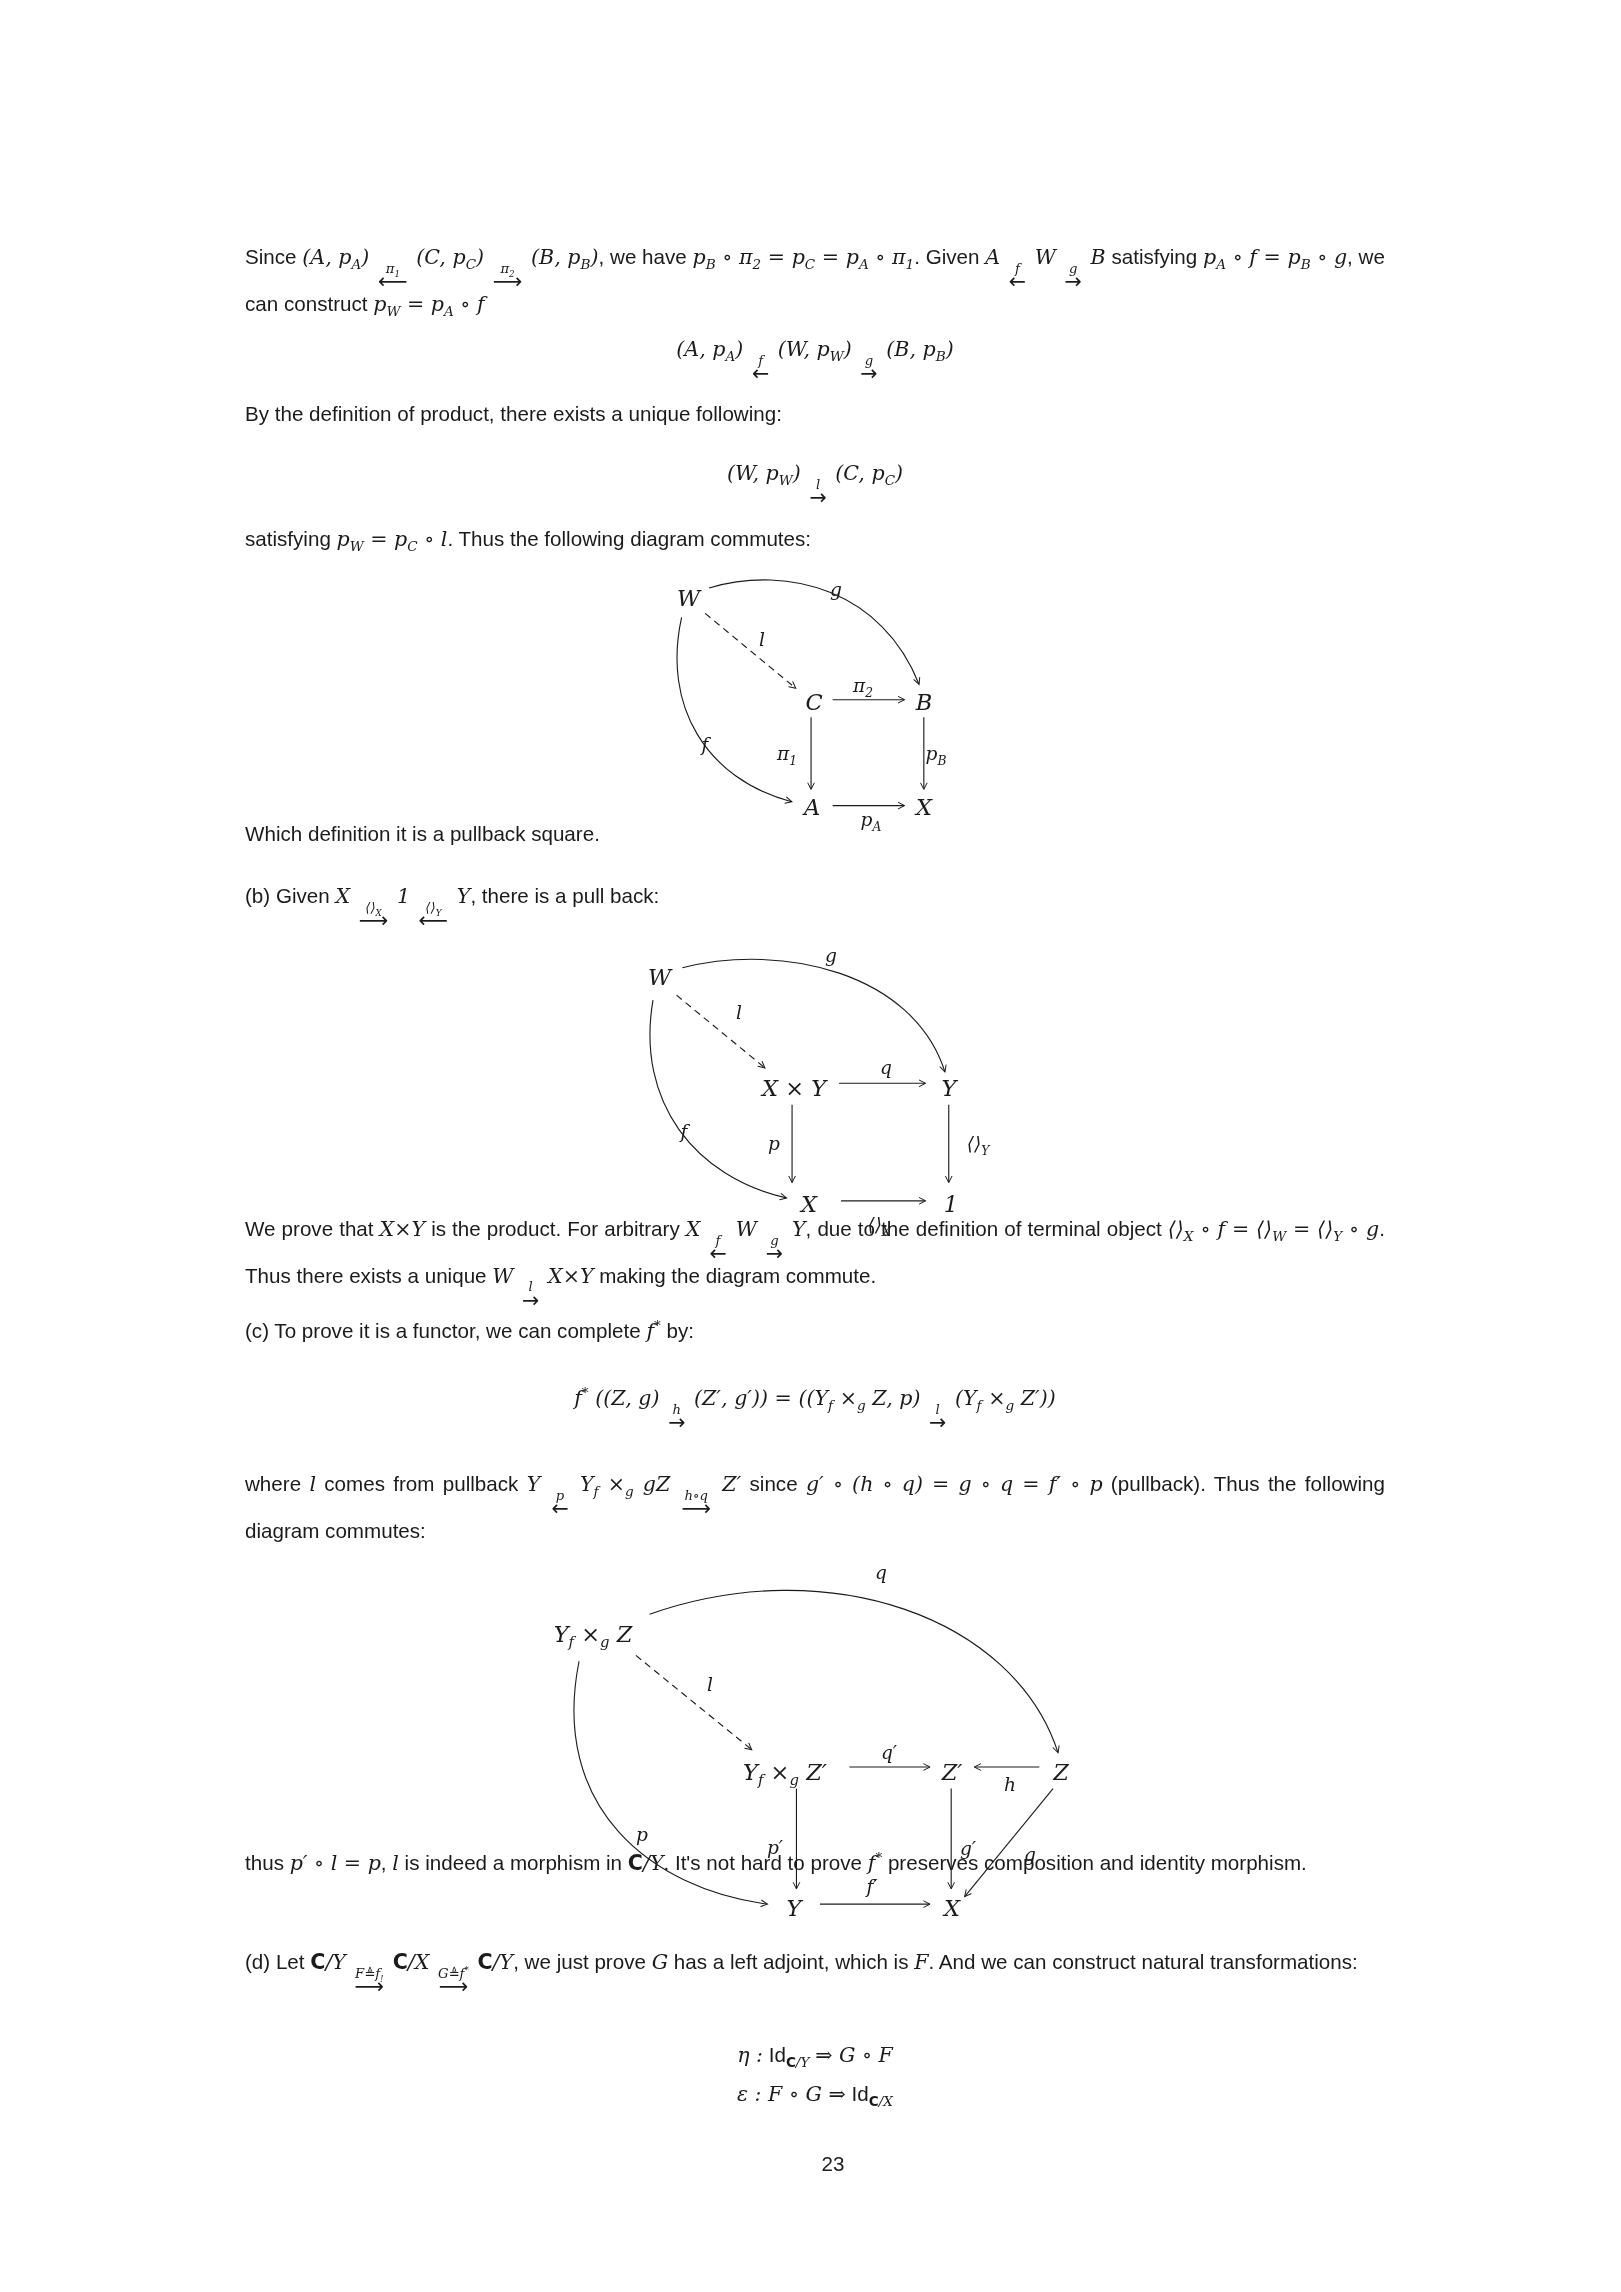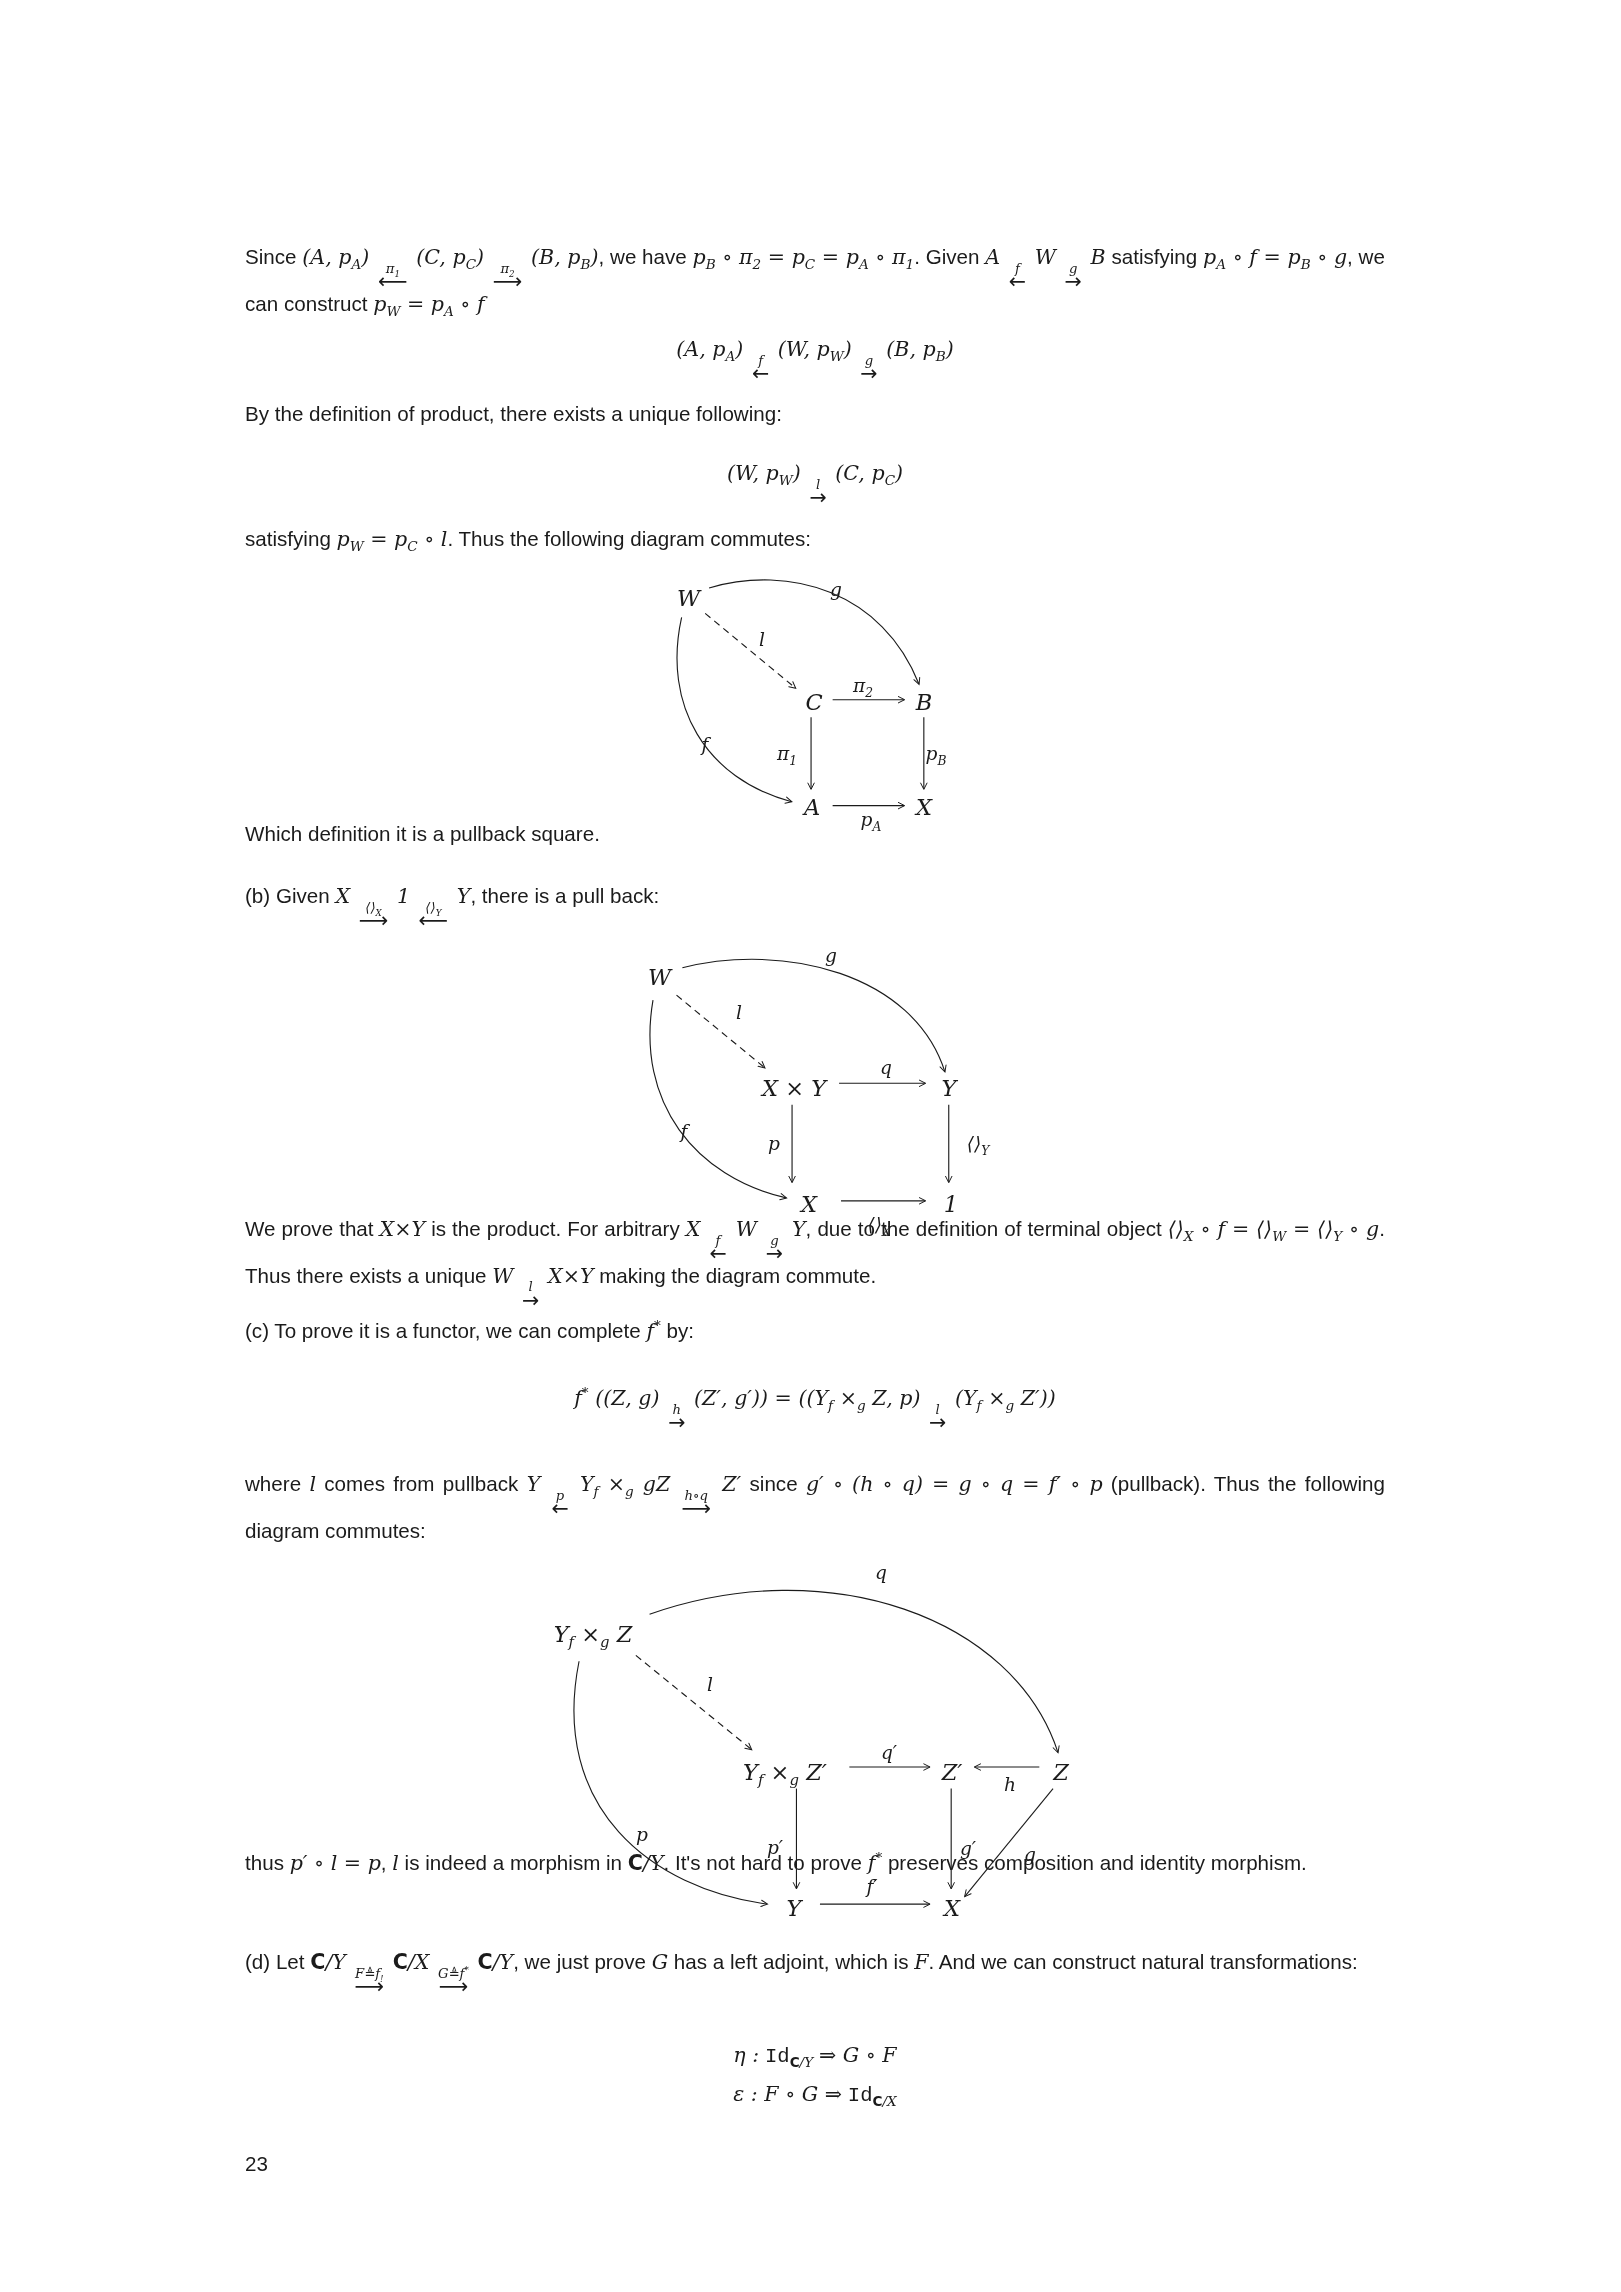--- a/index.html
+++ b/index.html
@@ -2,25 +2,25 @@
 <html><head>
 <meta charset="utf-8">
 <style>
   html,body{margin:0;padding:0}
   body{
     width:1621px;height:2293px;background:#ffffff;position:relative;overflow:hidden;
     font-family:"Liberation Sans",sans-serif;font-size:20.6px;color:#1b1b1b;
   }
   .para{position:absolute;left:245px;width:1140px;line-height:32px;text-align:justify;margin:0}
   .eq{position:absolute;left:245px;width:1140px;text-align:center;line-height:39px}
-  .pageno{position:absolute;left:245px;width:1140px;text-align:left}
+  .pageno{position:absolute;left:263px;width:1140px;text-align:center}
   
   .m{font-family:"DejaVu Serif","DejaVu Sans",serif;font-style:italic}
   .mbf{font-style:normal;font-weight:bold;font-family:"DejaVu Sans","Liberation Sans",sans-serif}
-  .mup{font-style:normal;font-family:Liberation Mono, monospace}
+  .mup{font-style:normal;font-family:Liberation Sans, sans-serif}
   sub,sup{font-size:66%;line-height:0}
   
   .xar{display:inline-flex;flex-direction:column;align-items:center;vertical-align:-0.42em;line-height:1;padding:0 2.9px}
   .xl{font-size:0.64em;line-height:1.05;padding-bottom:1px}
   .xb{line-height:0.55;font-family:"DejaVu Sans",sans-serif;font-style:normal}
   
   .diagram{position:absolute}
   .diagram svg{position:absolute;left:0;top:0;overflow:visible}
   .dn,.dl{position:absolute;transform:translate(-50%,-50%);white-space:nowrap}
   .dn{font-size:22.5px}

